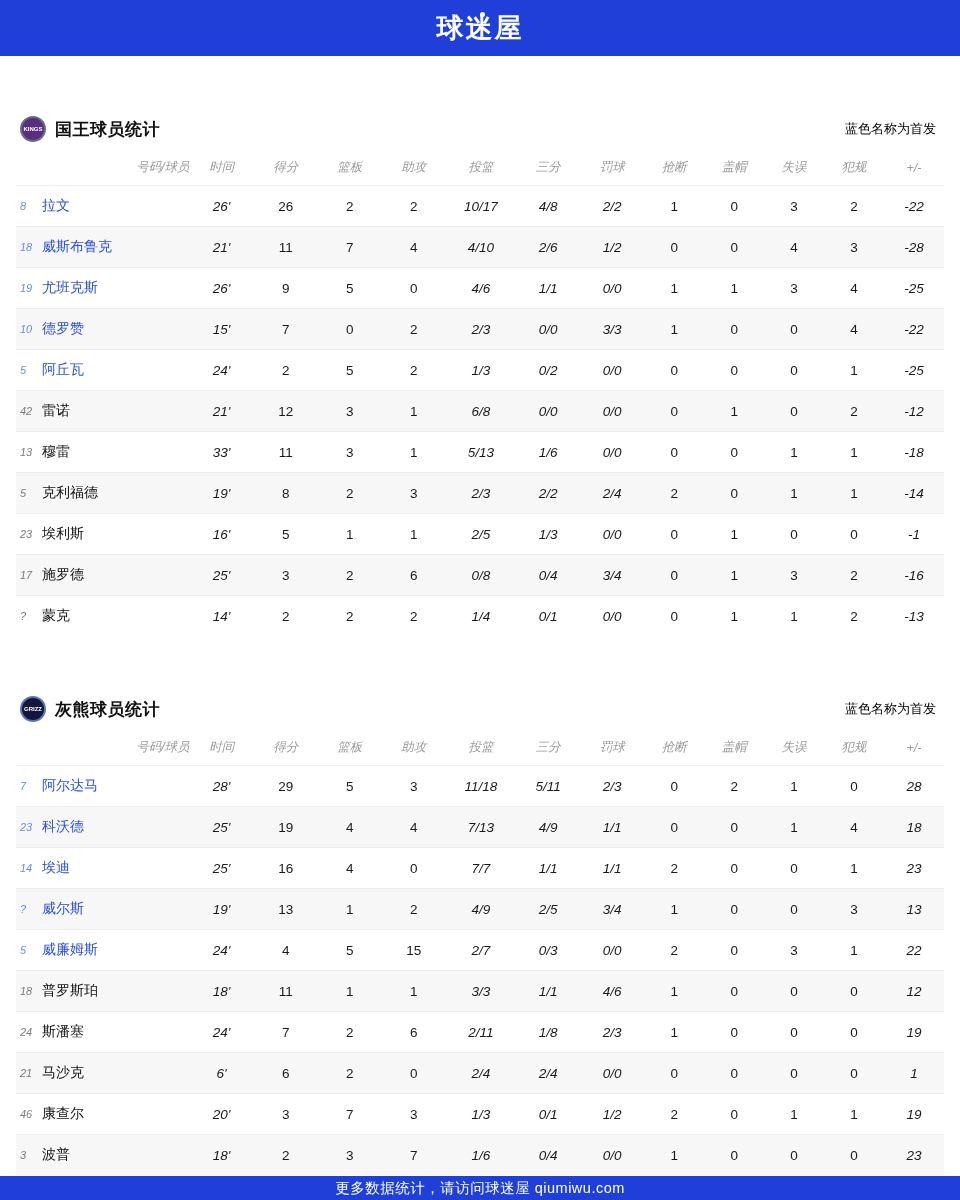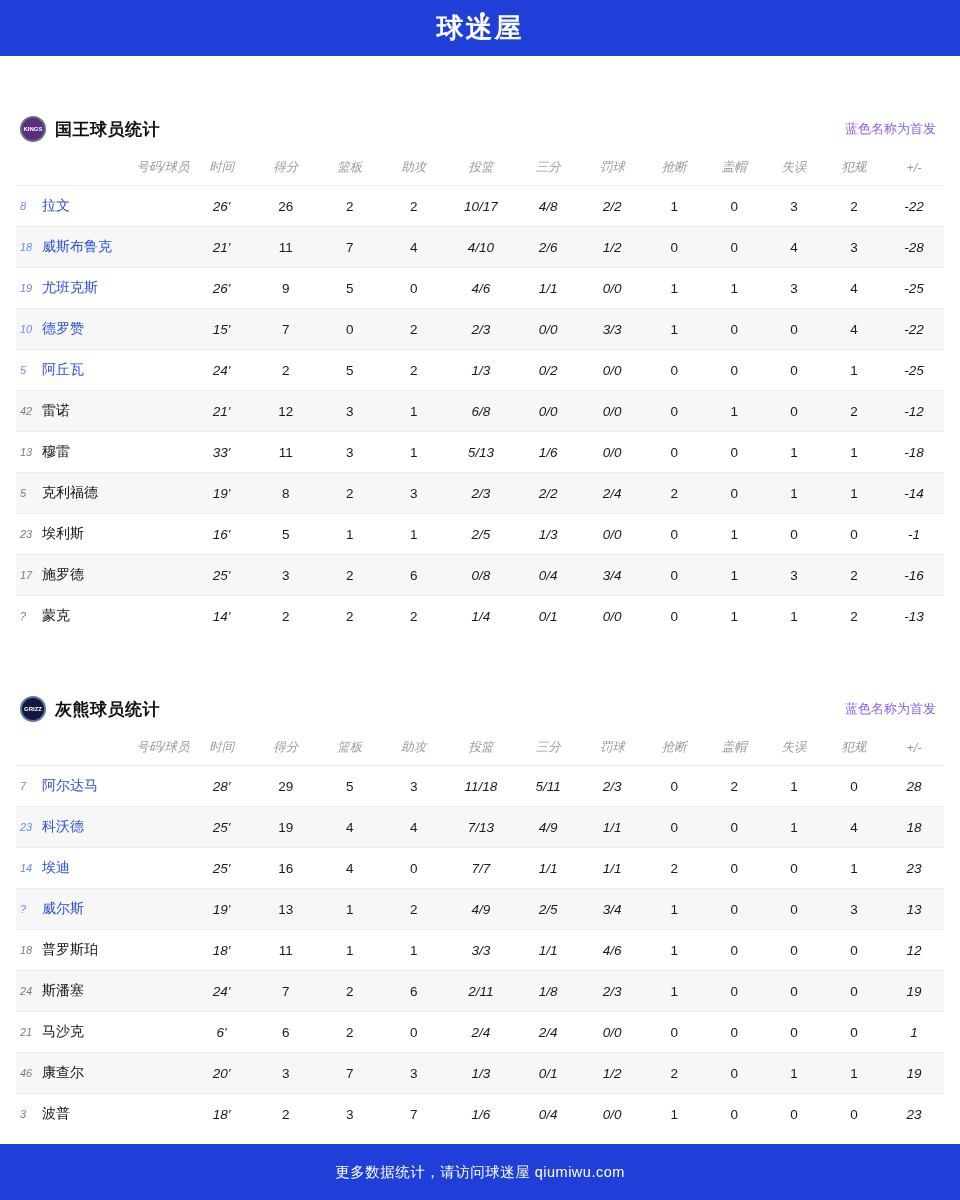--- a/index.html
+++ b/index.html
@@ -62,21 +62,21 @@
   }
   .logo-kings { background: #5a2d81; border: 2px solid #63727b; }
   .logo-grizz { background: #12173f; border: 2px solid #5d76a9; }
   .section-title {
     font-size: 17px; font-weight: bold; color: #111111;
     letter-spacing: 0.5px;
   }
   .legend {
     margin-left: auto;
     font-size: 13px;
-    color: #8b5cf6;
+    color: #000000;
     padding-right: 4px;
   }
   table {
     width: 100%;
     border-collapse: collapse;
     table-layout: fixed;
   }
   thead th {
     font-size: 12.5px;
     color: #9a9a9a;
@@ -121,21 +121,21 @@
   col.c-fg   { width: 68px; }
   col.c-3p   { width: 62px; }
   col.c-ft   { width: 62px; }
   col.c-stl  { width: 58px; }
   col.c-blk  { width: 58px; }
   col.c-to   { width: 58px; }
   col.c-pf   { width: 58px; }
   col.c-pm   { width: 58px; }
   
   .footer {
-    height: 56px;
+    height: 24px;
     background: #1f3fd8;
     color: #ffffff;
     display: flex; align-items: center; justify-content: center;
     font-size: 14.5px;
     flex: none;
     letter-spacing: 0.5px;
   }
 </style>
 </head>
 <body>
@@ -452,20 +452,35 @@
                 <td>2</td>
                 <td class="stat-it">4/9</td>
                 <td class="stat-it">2/5</td>
                 <td class="stat-it">3/4</td>
                 <td>1</td>
                 <td>0</td>
                 <td>0</td>
                 <td>3</td>
                 <td class="stat-it">13</td>
               </tr>
+              <tr class="starter">
+                <td class="name-col"><span class="num">5</span><span class="pname">威廉姆斯</span></td>
+                <td class="stat-it">24'</td>
+                <td>4</td>
+                <td>5</td>
+                <td>15</td>
+                <td class="stat-it">2/7</td>
+                <td class="stat-it">0/3</td>
+                <td class="stat-it">0/0</td>
+                <td>2</td>
+                <td>0</td>
+                <td>3</td>
+                <td>1</td>
+                <td class="stat-it">22</td>
+              </tr>
               <tr class="">
                 <td class="name-col"><span class="num">18</span><span class="pname">普罗斯珀</span></td>
                 <td class="stat-it">18'</td>
                 <td>11</td>
                 <td>1</td>
                 <td>1</td>
                 <td class="stat-it">3/3</td>
                 <td class="stat-it">1/1</td>
                 <td class="stat-it">4/6</td>
                 <td>1</td>

